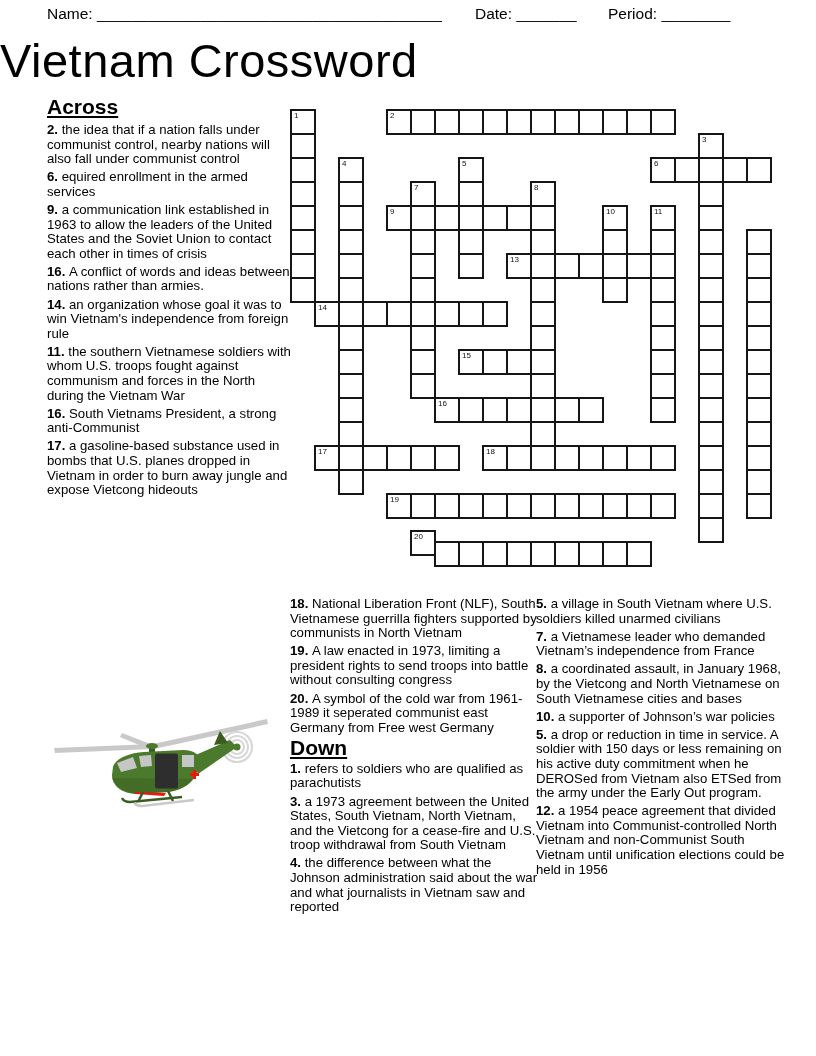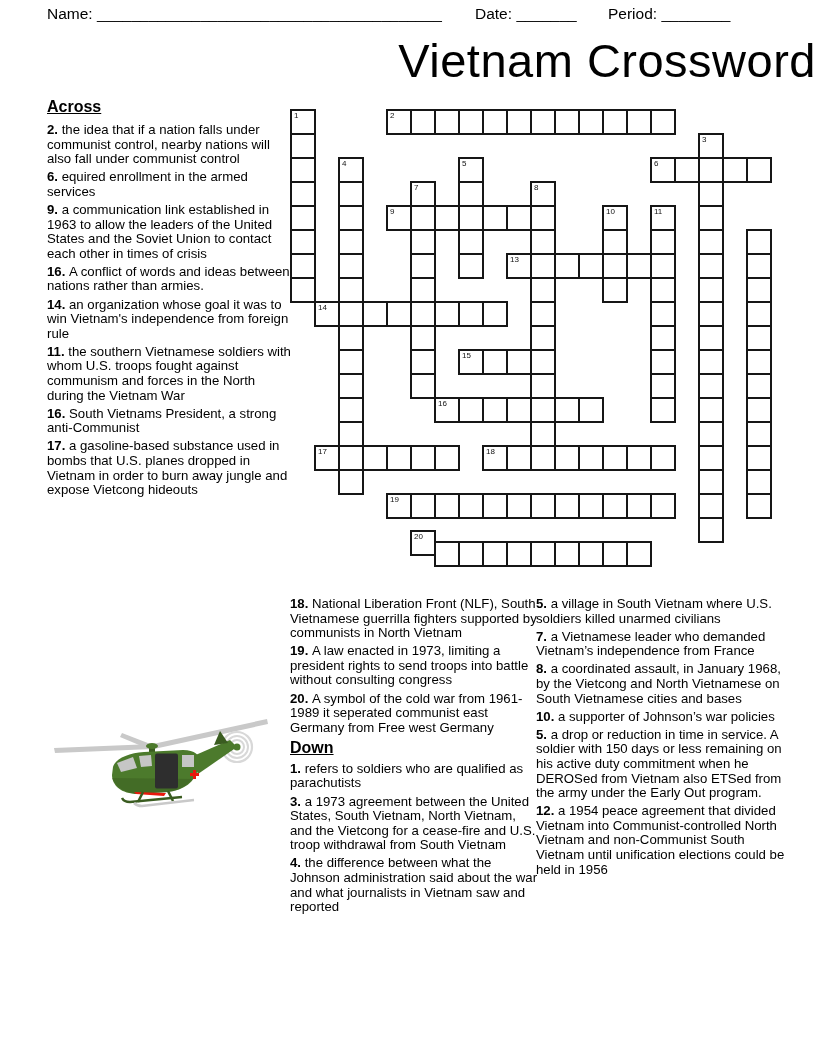--- a/index.html
+++ b/index.html
@@ -7,28 +7,28 @@
     width:816px;height:1056px;background:#ffffff;color:#000;
     font-family:"Liberation Sans","DejaVu Sans",sans-serif;
     position:relative;overflow:hidden;
   }
   .hdr{position:absolute;top:5px;font-size:15.5px;white-space:nowrap;}
   #hdr-name{left:47px;}
   #hdr-date{left:475px;}
   #hdr-period{left:608px;}
   .blank{letter-spacing:0;}
   .title{
-    position:absolute;top:33px;left:0;width:100%;text-align:right;
+    position:absolute;top:33px;left:0;width:100%;text-align:left;
     font-size:47px;letter-spacing:.5px;font-weight:400;
   }
   .cluecol{position:absolute;font-size:13.2px;line-height:14.6px;}
   #col-across{left:47px;top:98px;width:245px;}
   #col-mid{left:290px;top:597px;width:249px;}
   #col-right{left:536px;top:597px;width:252px;}
-  .heading{font-size:16px;font-weight:bold;text-decoration:underline;margin:0 0 8px 0;line-height:17px;}
+  .heading{font-size:21px;font-weight:bold;text-decoration:underline;margin:0 0 8px 0;line-height:17px;}
   #col-mid .heading{margin:3px 0 6px 0;}
   .clue{margin:0 0 3.5px 0;}
   .cnum{font-weight:bold;}
   #grid{position:absolute;left:291px;top:110px;width:482px;height:458px;}
   .cell{
     position:absolute;width:26px;height:26px;box-sizing:border-box;
     border:2px solid #161616;background:#fff;
   }
   .cellnum{
     position:absolute;top:0;left:2px;font-size:8px;line-height:9px;color:#111;

